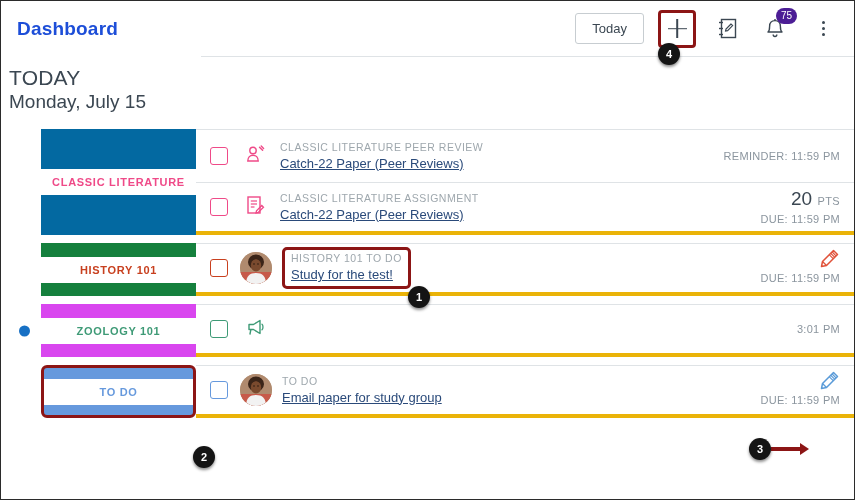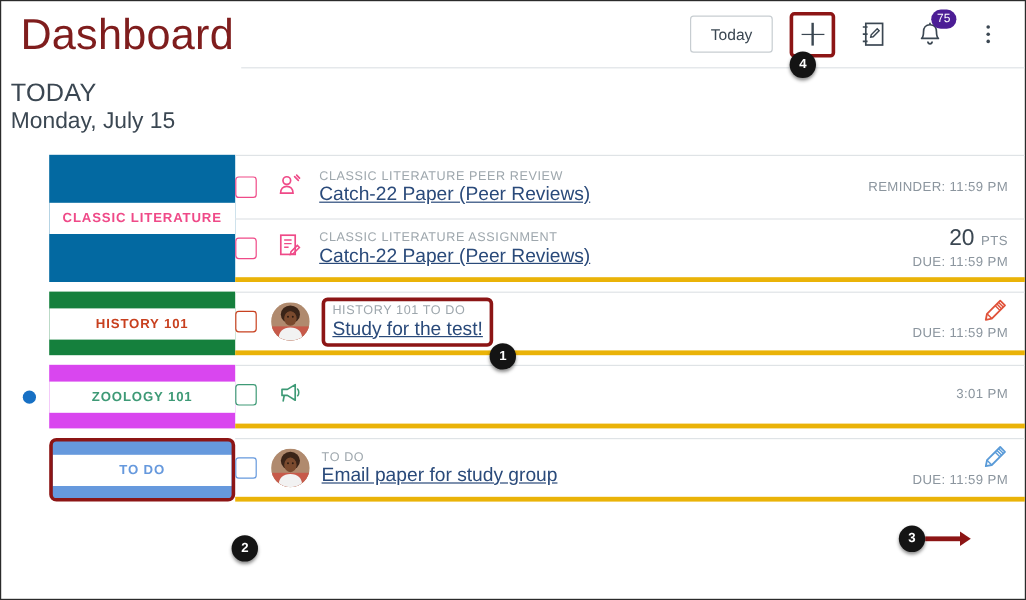--- a/index.html
+++ b/index.html
@@ -18,23 +18,23 @@
 
   
   .header {
     position: relative;
     height: 55px;
     display: flex;
     align-items: center;
     padding: 0 14px 0 16px;
   }
   .page-title {
-    font-size: 36px;
-    font-weight: 400;
-    color: #7f1d1d;
+    font-size: 19px;
+    font-weight: 700;
+    color: #1d4ed8;
     letter-spacing: .2px;
   }
   .header-actions {
     margin-left: auto;
     display: flex;
     align-items: center;
     gap: 14px;
   }
   .today-btn {
     border: 1px solid #c7cdd1;
@@ -149,20 +149,21 @@
   .card.highlighted {
     border: 3px solid #8c1515;
     border-radius: 6px;
   }
   .rows { flex: 1; min-width: 0; }
   .row {
     display: flex;
     align-items: center;
     border-top: 1px solid #dfe3e6;
     height: 53px;
+    padding-left: 14px;
     position: relative;
   }
   .row:last-child { border-bottom: 4px solid #eab308; }
 
   .cbox {
     width: 18px; height: 18px;
     border: 1.5px solid #c7cdd1;
     border-radius: 3px;
     background: #fff;
     flex: 0 0 18px;
@@ -186,21 +187,21 @@
   .rowtext.av { margin-left: 10px; }
   .eyebrow {
     font-size: 10.5px;
     color: #9ea7ad;
     letter-spacing: .5px;
     text-transform: uppercase;
     line-height: 14px;
     white-space: nowrap;
   }
   .rowlink {
-    font-size: 16px;
+    font-size: 13px;
     color: #2a4a7a;
     text-decoration: underline;
     line-height: 18px;
     white-space: nowrap;
     cursor: pointer;
     display: inline-block;
   }
   .rowmeta {
     margin-left: auto;
     text-align: right;

